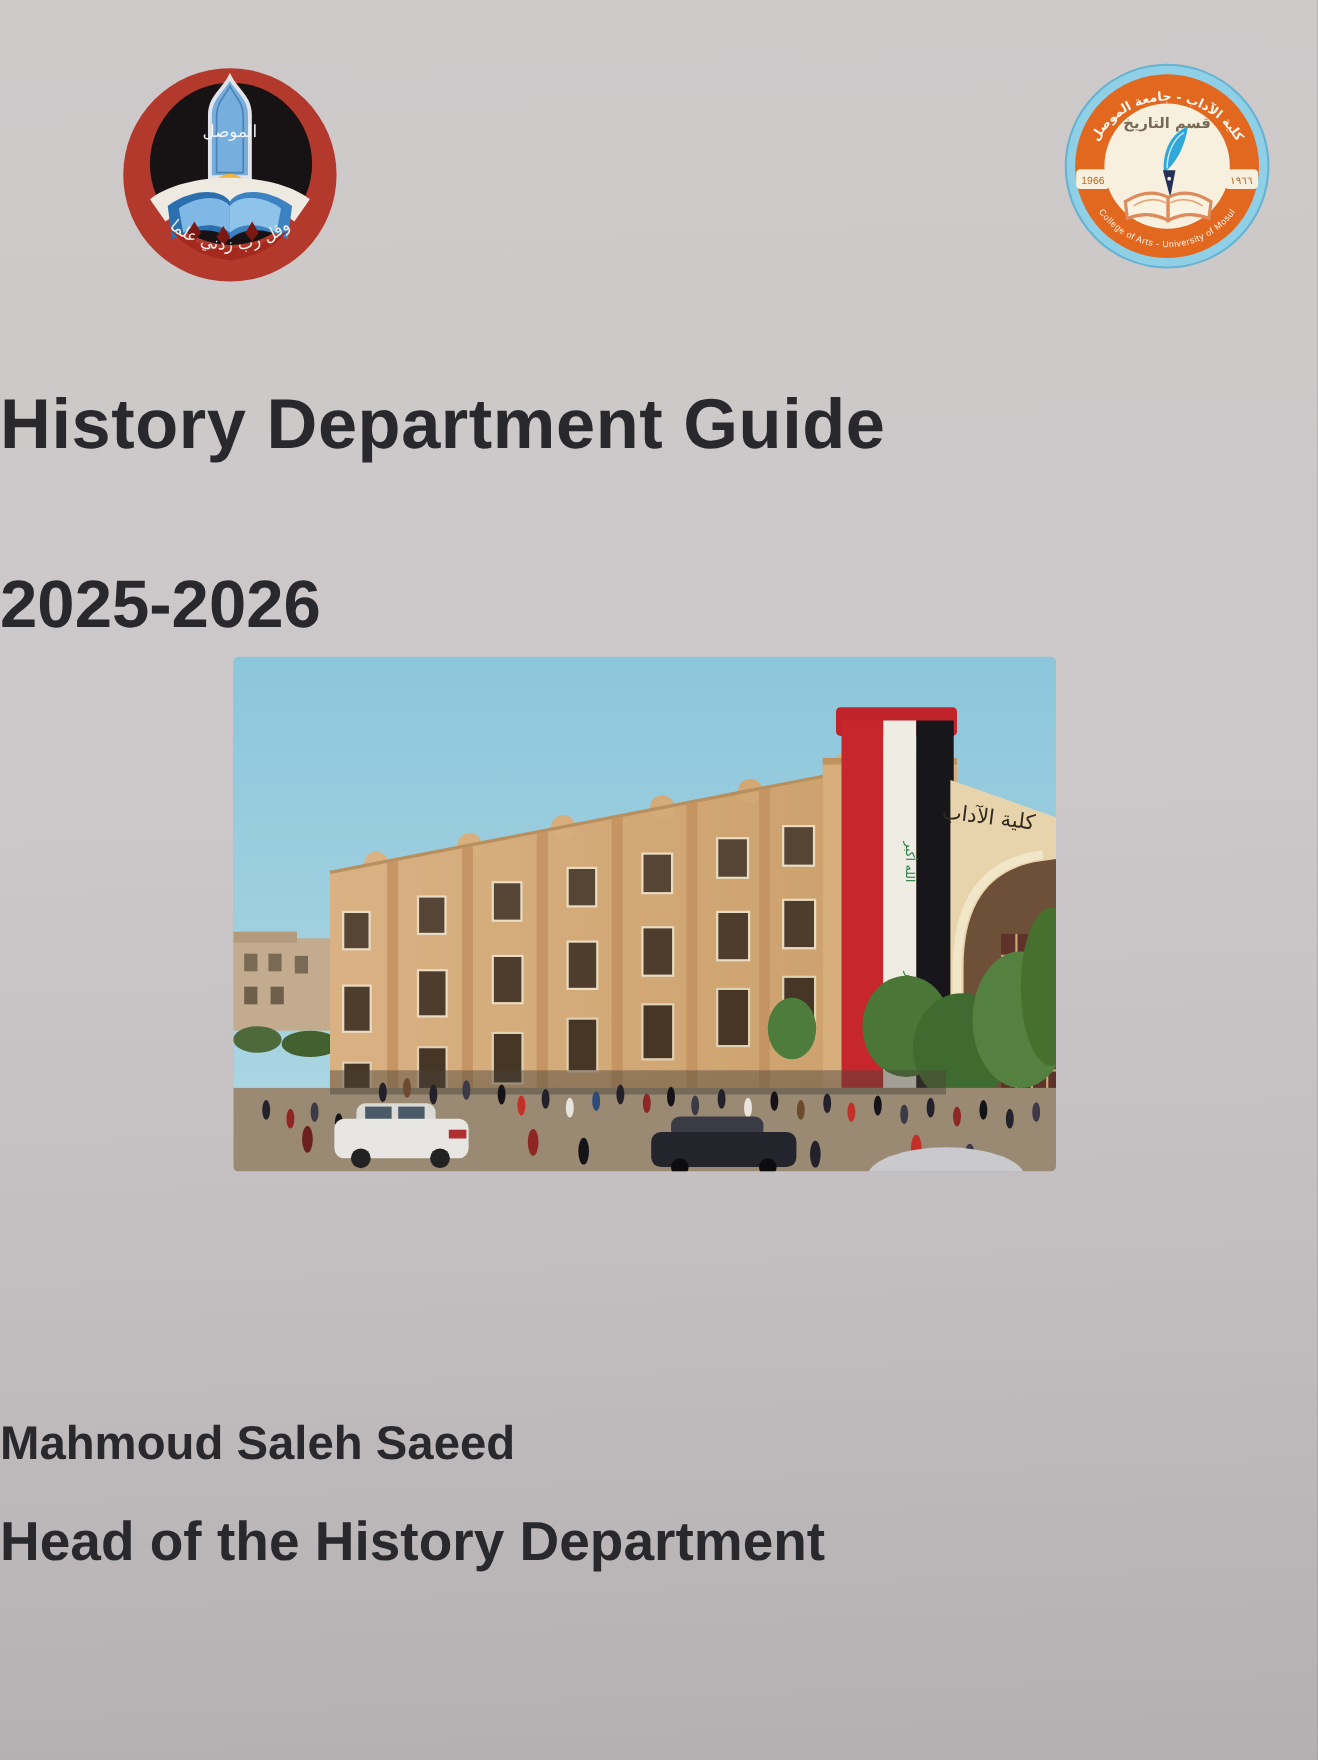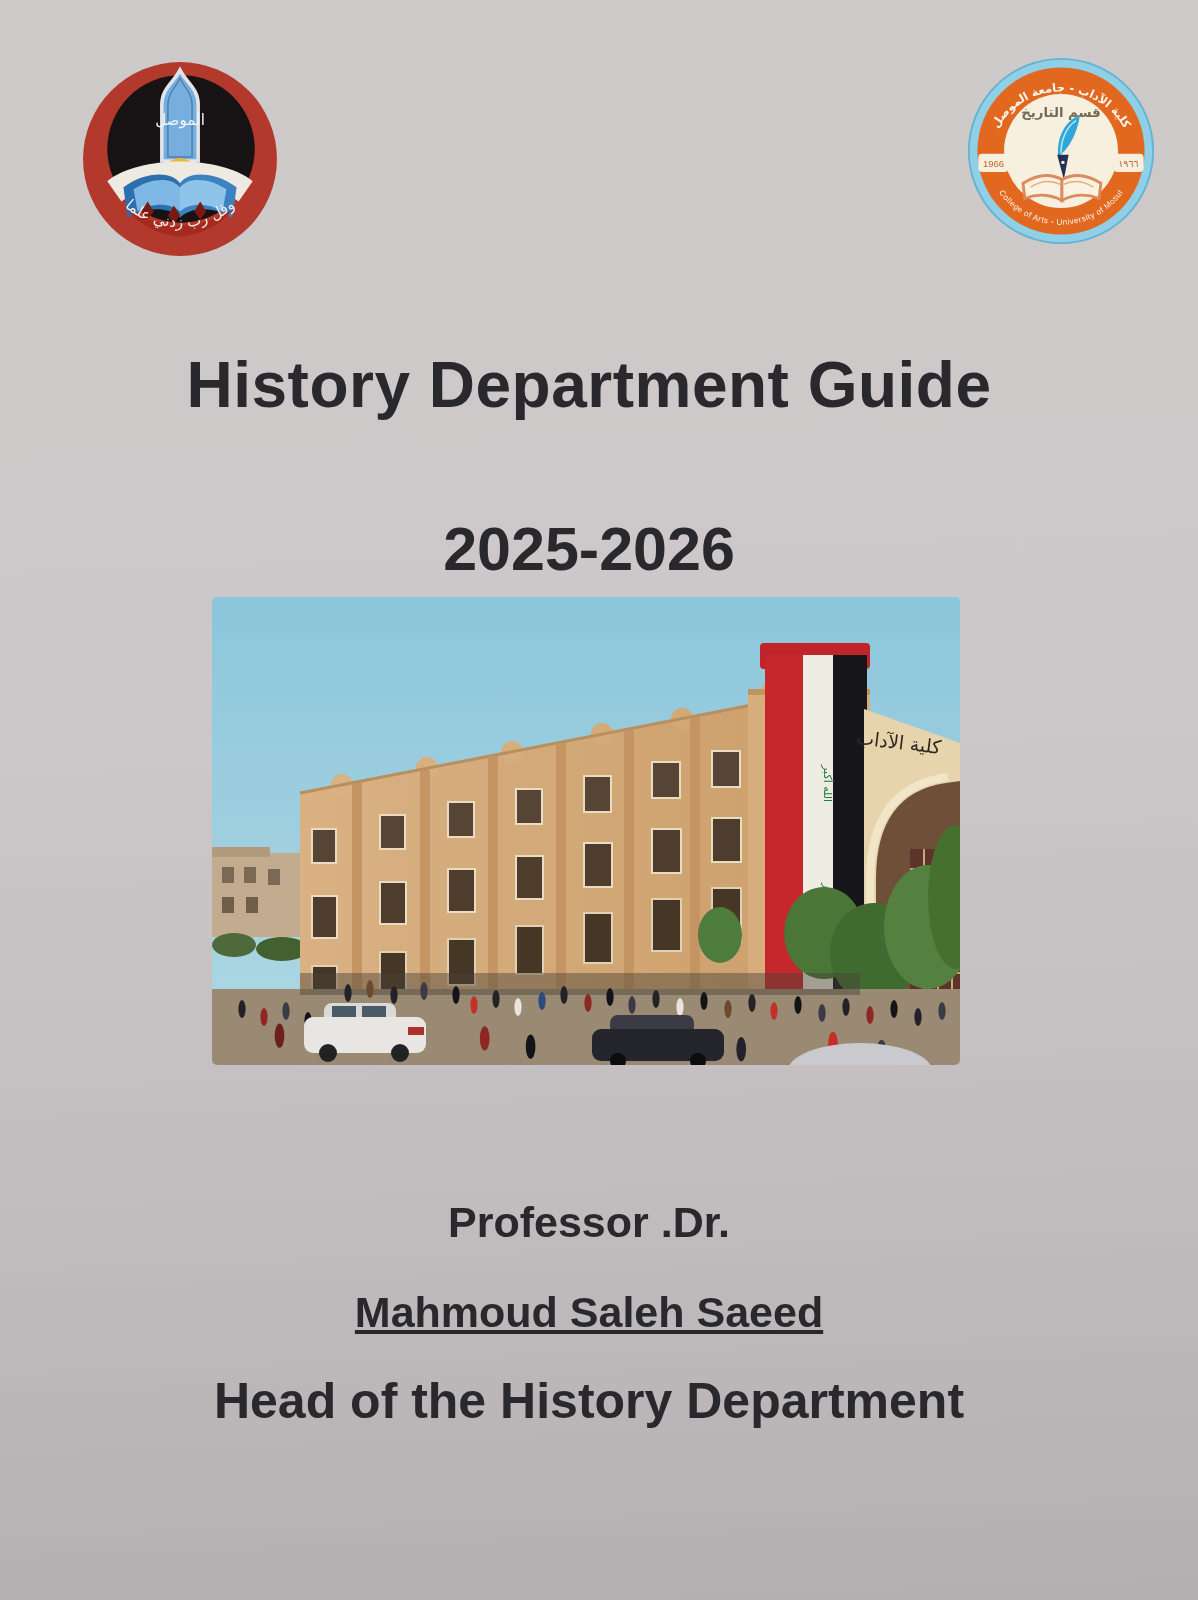--- a/index.html
+++ b/index.html
@@ -1,31 +1,31 @@
 <!DOCTYPE html>
 <html><head>
 <meta charset="utf-8">
 <style>
   html,body{margin:0;padding:0;background:#8f8a8b;}
   .page{position:relative;width:1198px;height:1600px;margin:0 auto;overflow:hidden;
         background:linear-gradient(178deg,#cecaca 0%,#ccc8c9 45%,#c3bfc0 70%,#b4afb0 100%);
         font-family:"Liberation Sans",sans-serif;color:#2c2c30;}
   .logo{position:absolute;}
-  .logo-left{left:79px;top:58px;width:202px;height:208px;}
+  .logo-left{left:108px;top:58px;width:202px;height:208px;}
   .logo-right{left:966px;top:56px;width:190px;height:194px;}
-  .centerline{position:absolute;left:0;width:1178px;text-align:center;}
+  .centerline{position:absolute;left:0;width:1178px;text-align:left;}
   .title{top:348px;font-size:64px;font-weight:600;letter-spacing:.5px;color:#29292d;}
   .years{top:478px;font-size:61px;font-weight:600;color:#29292d;margin-top:36px;}
   .photo{position:absolute;left:212px;top:597px;width:748px;height:468px;border-radius:5px;
          overflow:hidden;background:#8fc8dc;}
   .photo svg{display:block;width:100%;height:100%;}
   .byline{font-size:43px;font-weight:600;color:#29292d;}
   .l-collect{top:1108px;}
   .l-prof{top:1198px;}
-  .l-name{top:1288px;text-decoration:underline;}
+  .l-name{top:1288px;}
   .l-head{top:1372px;font-size:50px;font-weight:700;}
   .ar{font-family:"DejaVu Sans",sans-serif;}
   svg text{font-family:"Liberation Sans",sans-serif;}
   svg text.ar{font-family:"DejaVu Sans",sans-serif;}
 </style>
 </head>
 <body>
 
 <div class="page">
 
@@ -299,17 +299,16 @@
           <rect x="398" y="418" width="84" height="20" rx="8" fill="#3a3b44"></rect>
           <rect x="380" y="432" width="132" height="32" rx="9" fill="#23242c"></rect>
           <circle cx="406" cy="464" r="8" fill="#0c0c0e"></circle>
             <circle cx="486" cy="464" r="8" fill="#0c0c0e"></circle>
         </g>
         <ellipse cx="648" cy="474" rx="72" ry="28" fill="#cacace"></ellipse>
       </g>
     </svg>
   </div>
 
-  <div class="centerline byline l-prof">Professor .Dr.</div>
   <div class="centerline byline l-name">Mahmoud Saleh Saeed</div>
   <div class="centerline byline l-head">Head of the History Department</div>
 
 </div>
 
 </body></html>

